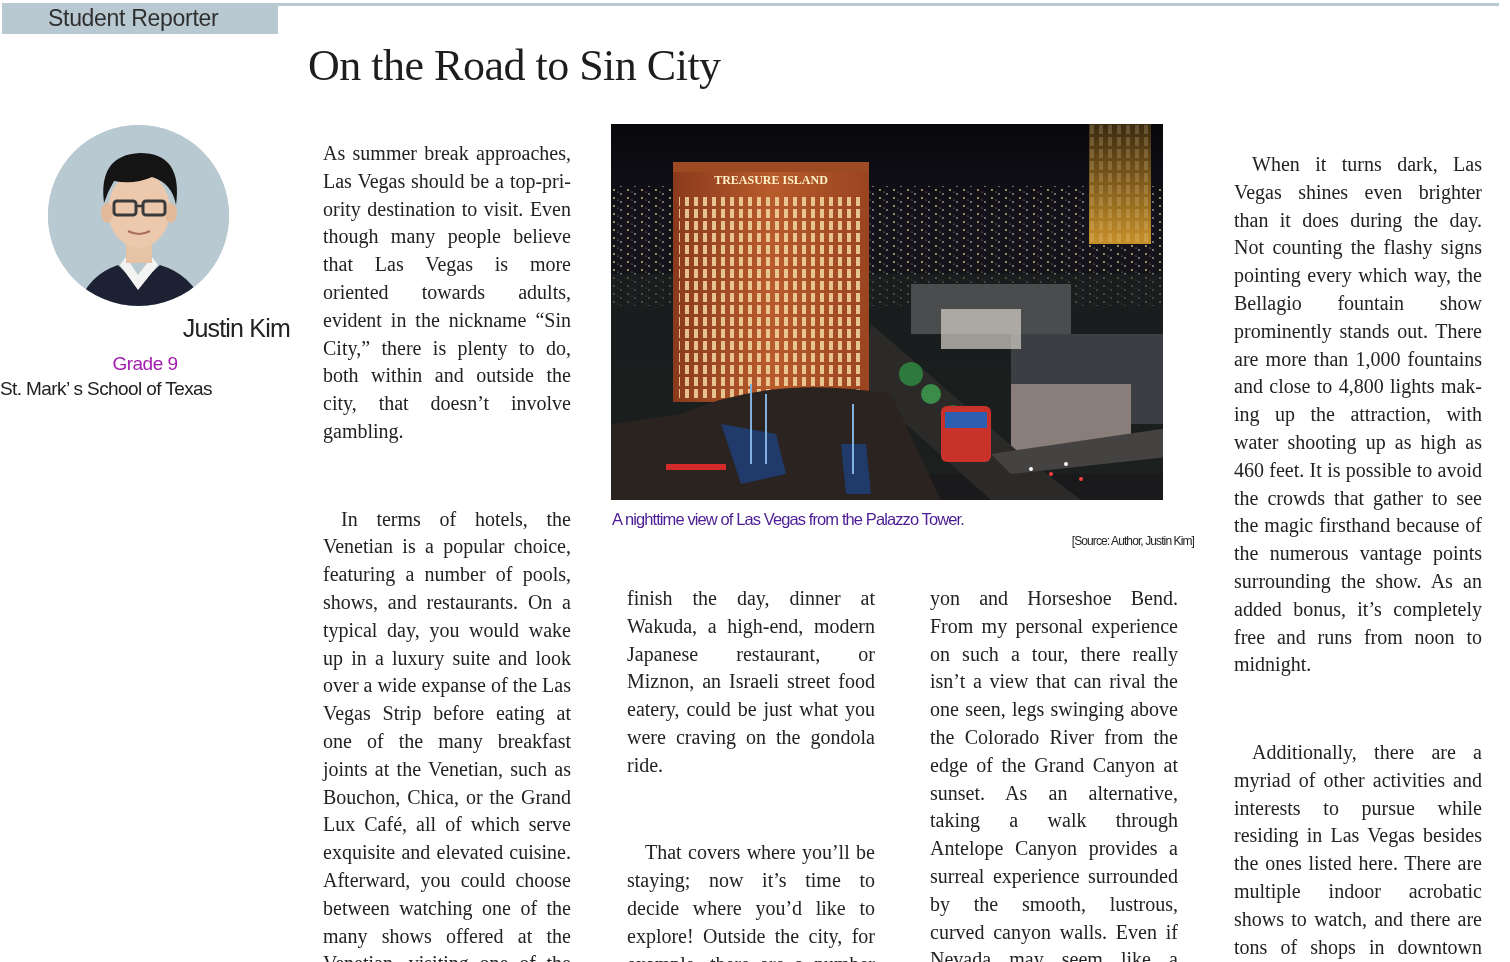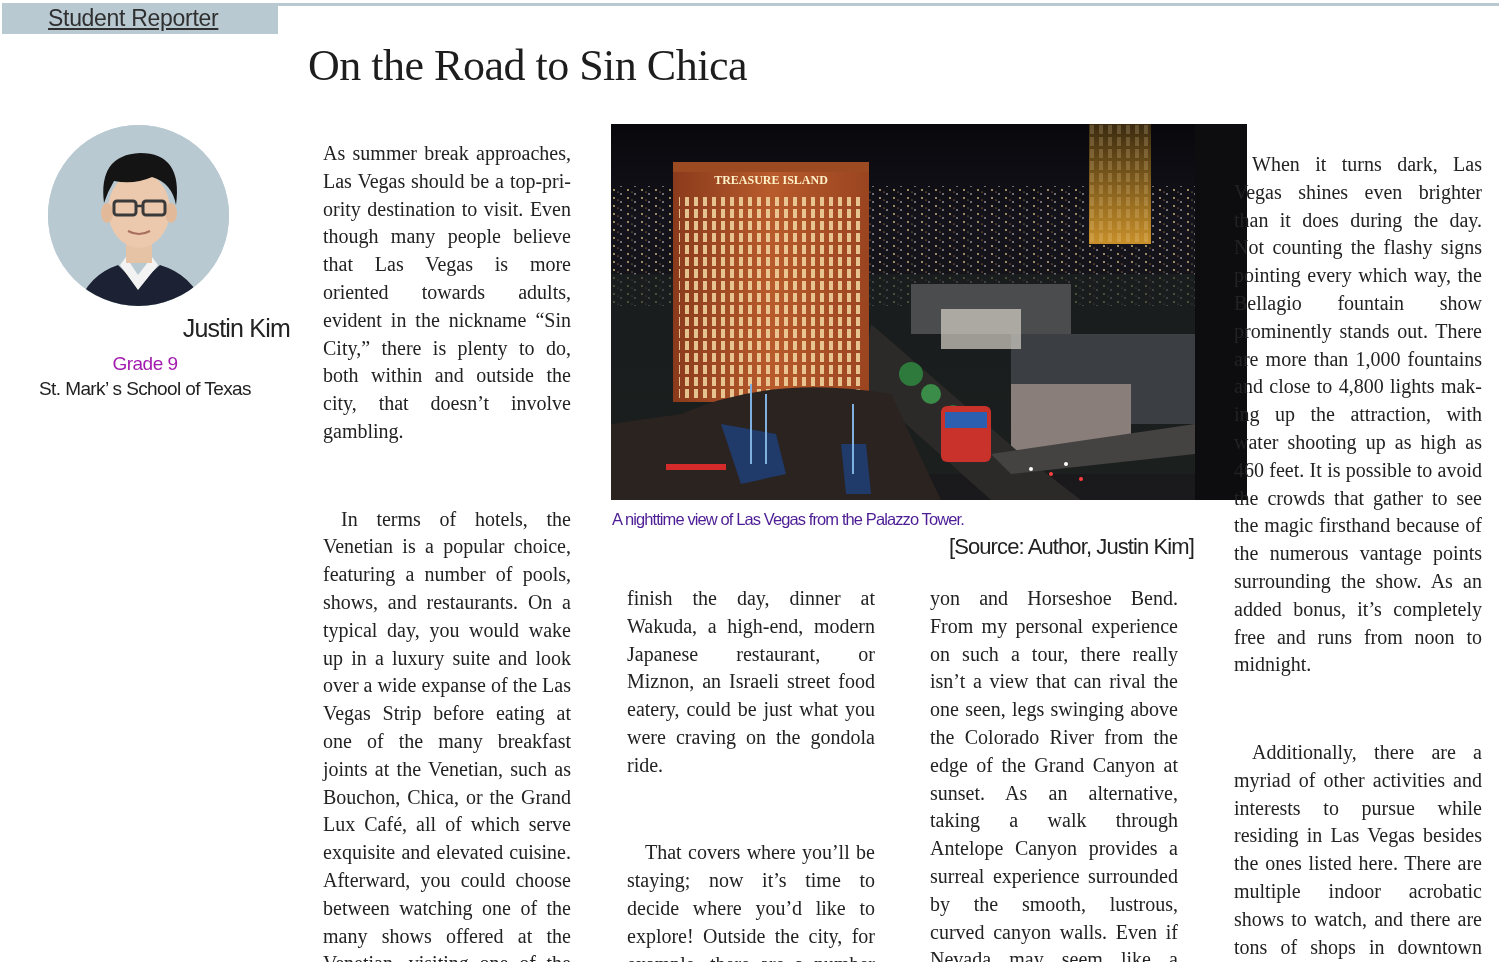--- a/index.html
+++ b/index.html
@@ -1,49 +1,49 @@
 <!DOCTYPE html>
 <html><head>
 <meta charset="utf-8">
 <style>
   html, body { margin: 0; padding: 0; background: #ffffff; }
   body { width: 1510px; height: 962px; position: relative; overflow: hidden; }
 
   .top-rule { position: absolute; left: 2px; top: 3px; width: 1497px; height: 3px; background: #b9c9d2; }
   .section-tab { position: absolute; left: 2px; top: 3px; width: 276px; height: 31px; background: #b9c9d2; }
-  .section-label { position: absolute; left: 48px; top: 5px; font-family: "Liberation Sans", sans-serif; font-size: 23px; color: #2f2f2f; letter-spacing: -0.3px; text-decoration: underline; }
+  .section-label { position: absolute; left: 48px; top: 5px; font-family: "Liberation Sans", sans-serif; font-size: 23px; color: #2f2f2f; letter-spacing: -0.3px; }
 
   .headline { position: absolute; left: 308px; top: 40px; font-family: "Liberation Serif", serif; font-size: 44px; color: #1d1d1d; letter-spacing: -0.5px; margin: 0; font-weight: normal; }
 
   .author-photo { position: absolute; left: 48px; top: 125px; width: 181px; height: 181px; border-radius: 50%; background: #b9c9d2; overflow: hidden; }
   .author-name { position: absolute; left: 0; width: 290px; text-align: right; top: 314px; font-family: "Liberation Sans", sans-serif; font-size: 25px; color: #222; letter-spacing: -0.8px; }
   .author-grade { position: absolute; left: 0; width: 290px; text-align: center; top: 353px; font-family: "Liberation Sans", sans-serif; font-size: 19px; color: #a21caf; letter-spacing: -0.5px; }
-  .author-school { position: absolute; left: 0; width: 290px; text-align: center; top: 378px; font-family: "Liberation Sans", sans-serif; font-size: 19px; color: #222; letter-spacing: -0.6px; }
+  .author-school { position: absolute; left: 0; width: 290px; top: 378px; font-family: "Liberation Sans", sans-serif; font-size: 19px; color: #222; letter-spacing: -0.6px; }
 
   .col { position: absolute; font-family: "Liberation Serif", serif; font-size: 20px; line-height: 27.8px; color: #222; text-align: justify; hyphens: manual; }
   .col p { margin: 16px; }
   .col p.indent { text-indent: 18px; }
   .col .gap { height: 27.8px; }
   .col1 { left: 307px; top: 124px; width: 280px; }
   .col2 { left: 611px; top: 569px; width: 280px; }
   .col3 { left: 914px; top: 569px; width: 280px; }
   .col4 { left: 1218px; top: 135px; width: 280px; }
 
-  .photo { position: absolute; left: 611px; top: 124px; width: 636px; height: 376px; background: #0d0d10; overflow: hidden; }
+  .photo { position: absolute; left: 611px; top: 124px; width: 552px; height: 376px; background: #0d0d10; overflow: hidden; }
   .caption { position: absolute; left: 612px; top: 510px; font-family: "Liberation Sans", sans-serif; font-size: 16.5px; color: #4c1d95; letter-spacing: -0.9px; }
-  .credit { position: absolute; right: 316px; top: 534px; font-family: "Liberation Sans", sans-serif; font-size: 22px; color: #222; letter-spacing: -0.9px; }
+  .credit { position: absolute; right: 316px; top: 534px; font-family: "Liberation Sans", sans-serif; font-size: 12px; color: #222; letter-spacing: -0.9px; }
 </style>
 </head>
 <body>
 
 <div class="top-rule"></div>
 <div class="section-tab"></div>
 <div class="section-label">Student Reporter</div>
 
-<h1 class="headline">On the Road to Sin Chica</h1>
+<h1 class="headline">On the Road to Sin City</h1>
 
 <div class="author-photo">
   <svg width="181" height="181" viewBox="0 0 181 181">
     <rect width="181" height="181" fill="#b9c9d2"></rect>
 
     <path d="M30 181 Q40 150 70 140 L90 160 L112 140 Q145 150 155 181 Z" fill="#1c2233"></path>
 
     <path d="M72 140 L90 165 L110 140 L104 132 L90 150 L78 132 Z" fill="#f3f3f3"></path>
 
     <rect x="78" y="112" width="26" height="26" fill="#e7c3a6"></rect>

